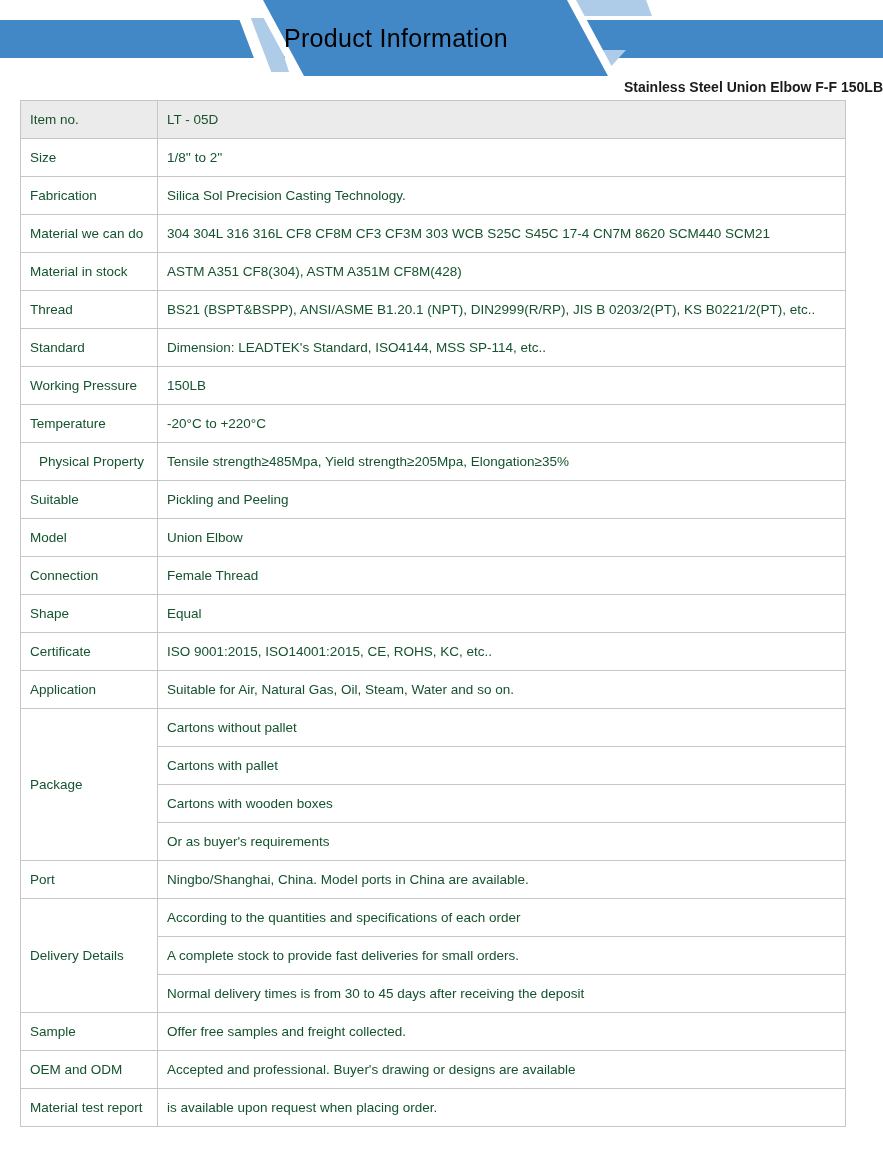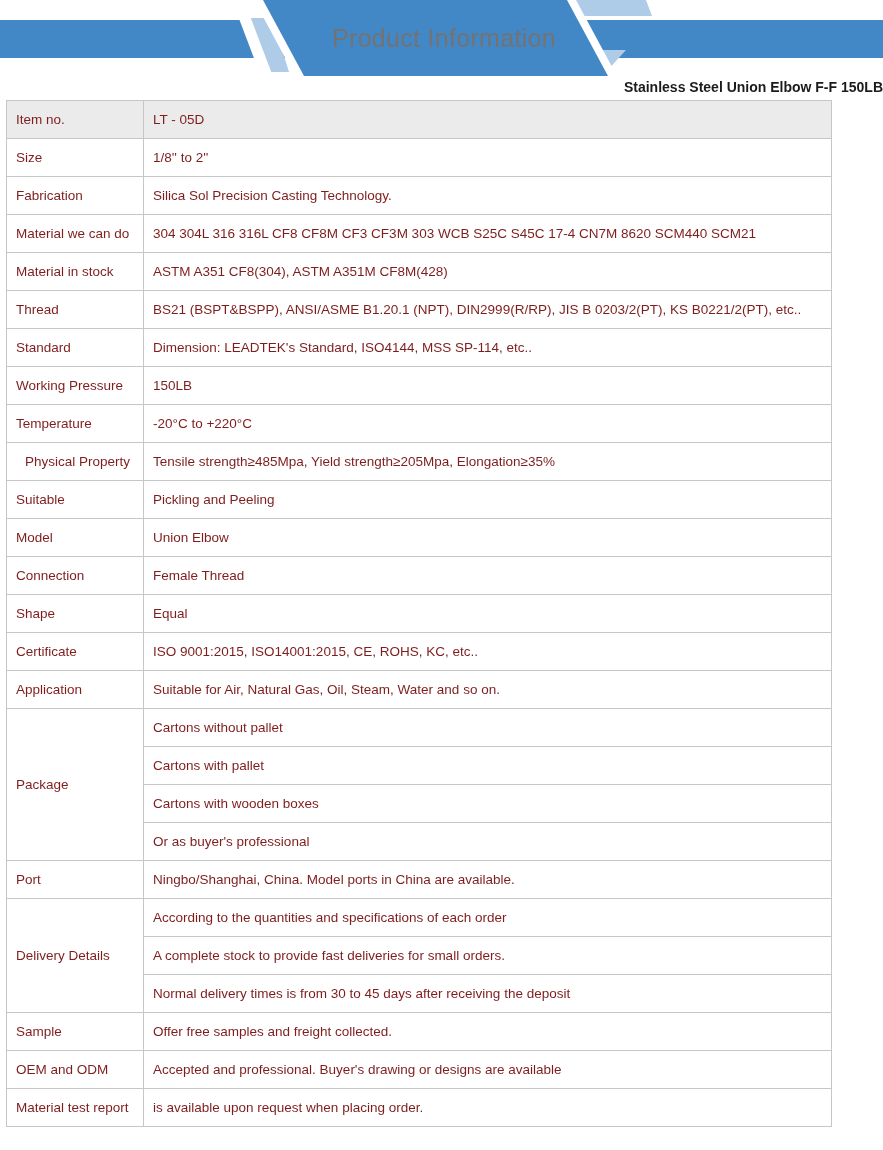--- a/index.html
+++ b/index.html
@@ -7,44 +7,44 @@
   body {
     width: 883px;
     font-family: "Liberation Sans", sans-serif;
     color: #414141;
   }
   .banner { position: relative; width: 883px; height: 78px; }
   .banner svg { position: absolute; top: 0; left: 0; display: block; }
   .banner-title {
     position: absolute;
     top: 24px;
-    left: 294px;
+    left: 284px;
     width: 300px;
-    text-align: center;
-    color: #737373;
+    text-align: left;
+    color: #000000;
     font-size: 25px;
     font-weight: 400;
     letter-spacing: 0.3px;
     white-space: nowrap;
   }
   .page-heading {
     font-size: 14px;
     font-weight: bold;
     color: #1b1b1b;
     margin: 0 0 5px 3px;
     padding-top: 1px;
     text-align: right;
   }
   table.spec-table {
     border-collapse: collapse;
     table-layout: fixed;
     width: 825px;
-    margin-left: 6px;
+    margin-left: 20px;
     font-size: 13.5px;
-    color: #7f1d1d;
+    color: #14532d;
   }
   .spec-table td {
     border: 1px solid #c6c6c6;
     height: 38px;
     padding: 2px 9px;
     vertical-align: middle;
     overflow: hidden;
     white-space: nowrap;
   }
   .spec-table tr.gray td { background: #ebebeb; }
@@ -143,21 +143,21 @@
       <td rowspan="4">Package</td>
       <td>Cartons without pallet</td>
     </tr>
     <tr>
       <td>Cartons with pallet</td>
     </tr>
     <tr>
       <td>Cartons with wooden boxes</td>
     </tr>
     <tr>
-      <td>Or as buyer's professional</td>
+      <td>Or as buyer's requirements</td>
     </tr>
     <tr>
       <td>Port</td>
       <td>Ningbo/Shanghai, China. Model ports in China are available.</td>
     </tr>
     <tr>
       <td rowspan="3">Delivery Details</td>
       <td>According to the quantities and specifications of each order</td>
     </tr>
     <tr>

